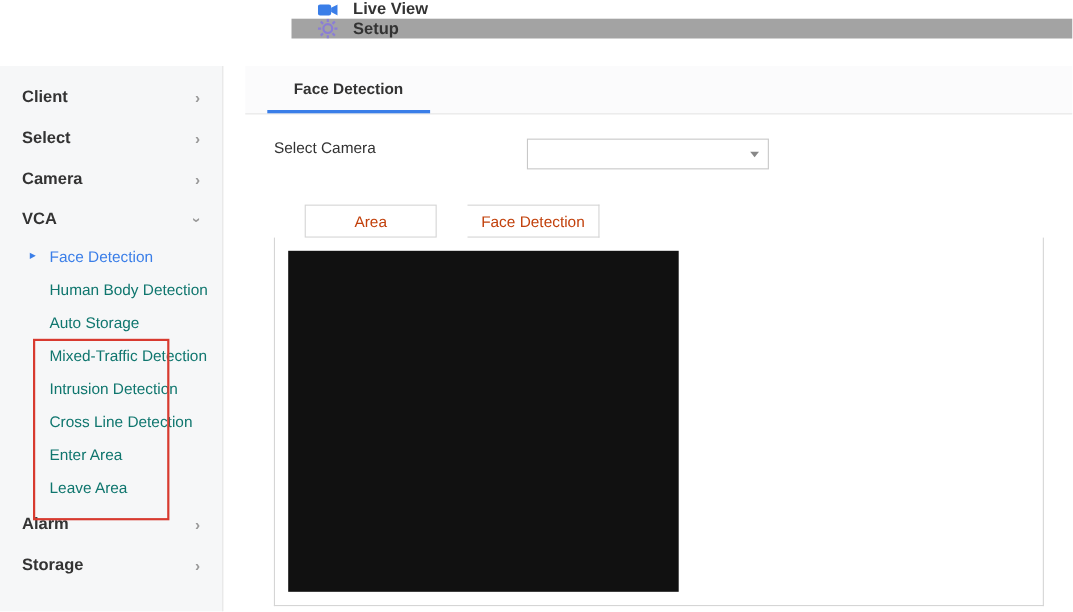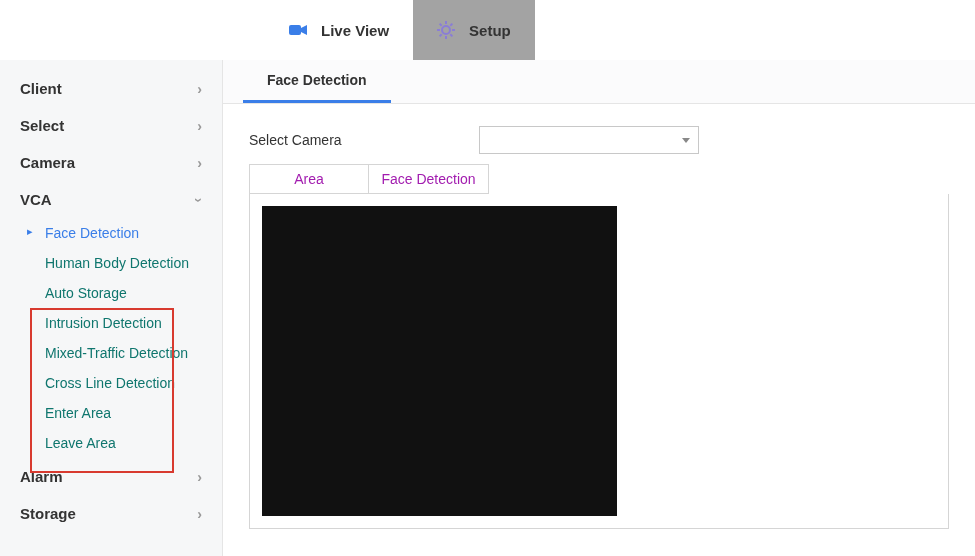--- a/index.html
+++ b/index.html
@@ -10,20 +10,21 @@
       background: #fff;
       width: 975px;
       height: 556px;
       overflow: hidden;
     }
     .topnav {
       display: flex;
       height: 60px;
       align-items: stretch;
       padding-left: 265px;
+      flex-direction: column;
     }
     .topnav-item {
       display: flex;
       align-items: center;
       padding: 0 24px;
       gap: 14px;
       cursor: pointer;
       font-weight: 600;
       font-size: 15px;
       color: #333;
@@ -39,20 +40,21 @@
       width: 18px; height: 18px;
       display: inline-block;
     }
     .icon-gear {
       width: 18px; height: 18px;
       display: inline-block;
     }
     .layout {
       display: flex;
       height: calc(556px - 60px);
+      gap: 20px;
     }
     .sidebar {
       width: 265px;
       background: #f6f7f8;
       border-right: 1px solid #e5e5e5;
       padding-top: 10px;
     }
     .side-group {
       display: flex;
       align-items: center;
@@ -117,22 +119,22 @@
       cursor: pointer;
     }
     .subtab.active {
       border-bottom-color: #3a7ee8;
     }
     .content {
       padding: 22px 26px;
     }
     .row-select {
       display: flex;
-      align-items: center;
-      margin-bottom: 10px;
+      align-items: flex-start;
+      margin-bottom: 32px;
     }
     .row-select label {
       width: 230px;
       font-size: 14px;
       color: #333;
     }
     .select-box {
       width: 220px;
       height: 28px;
       border: 1px solid #c8c8c8;
@@ -153,21 +155,22 @@
       display: flex;
     }
     .inner-tab {
       border: 1px solid #d5d5d5;
       padding: 6px 0;
       width: 120px;
       text-align: center;
       font-size: 14px;
       background: #fff;
       cursor: pointer;
-      color: #a21caf;
+      color: #c2410c;
+      margin-left: 28px;
     }
     .inner-tab + .inner-tab { border-left: none; }
     .preview-wrap {
       border: 1px solid #d5d5d5;
       border-top: none;
       padding: 12px;
       width: 700px;
     }
     .preview {
       width: 355px;
@@ -223,22 +226,22 @@
       <span class="chev">›</span>
     </div>
     <div class="side-group">
       <span>VCA</span>
       <span class="chev" style="transform:rotate(90deg);display:inline-block">›</span>
     </div>
     <div class="side-sub">
       <div class="side-sub-item active">Face Detection</div>
       <div class="side-sub-item">Human Body Detection</div>
       <div class="side-sub-item">Auto Storage</div>
+      <div class="side-sub-item">Mixed-Traffic Detection</div>
       <div class="side-sub-item">Intrusion Detection</div>
-      <div class="side-sub-item">Mixed-Traffic Detection</div>
       <div class="side-sub-item">Cross Line Detection</div>
       <div class="side-sub-item">Enter Area</div>
       <div class="side-sub-item">Leave Area</div>
       <div class="highlight-box"></div>
     </div>
     <div class="side-group">
       <span>Alarm</span>
       <span class="chev">›</span>
     </div>
     <div class="side-group">

